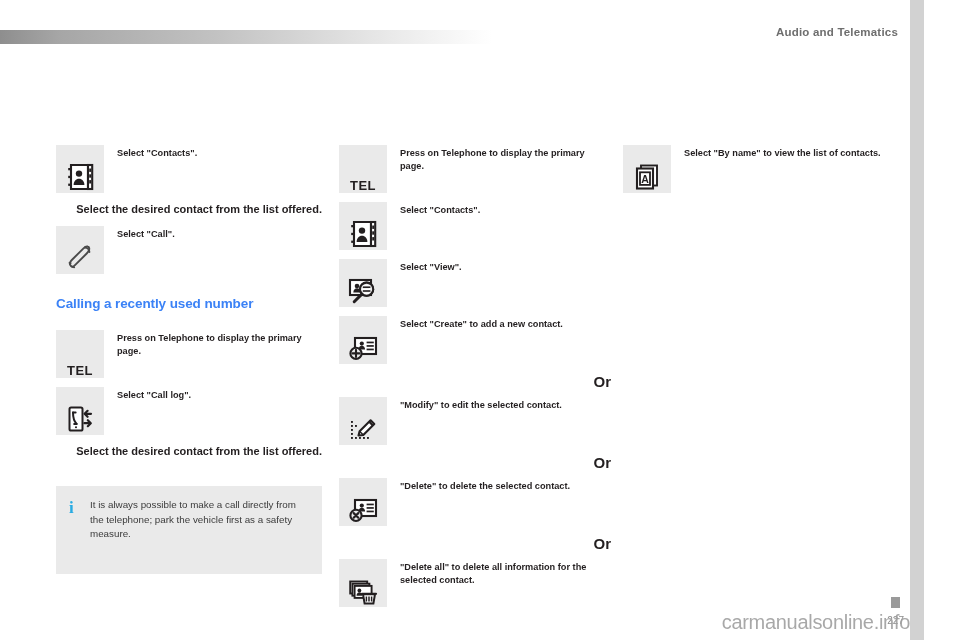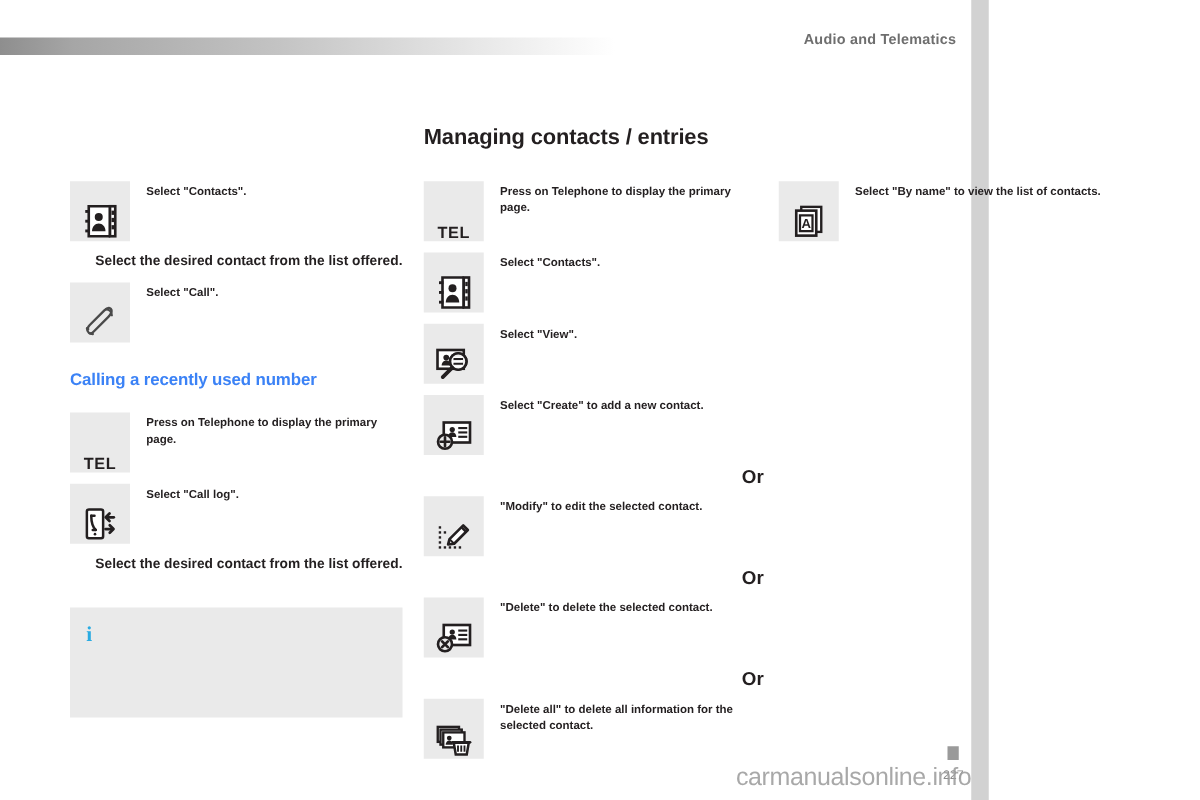--- a/index.html
+++ b/index.html
@@ -4,21 +4,21 @@
 <style>
   * { box-sizing: border-box; margin: 0; padding: 0; }
   html, body {
     width: 960px; height: 640px;
     background: #ffffff;
     font-family: "Liberation Sans", sans-serif;
     overflow: hidden;
   }
   #page {
     position: relative;
-    width: 791px; height: 640px;
+    width: 924px; height: 640px;
     background: #ffffff;
     border-radius: 22px;
   }
 
   
   #top-gradient-bar {
     position: absolute;
     left: 0; top: 30px;
     width: 492px; height: 14px;
     background: linear-gradient(to right, #8e8e8e 0%, #a6a6a6 12%, #c3c3c3 45%, #e8e8e8 78%, #ffffff 100%);
@@ -158,21 +158,20 @@
 </style>
 </head>
 <body>
 
 <div id="page">
 
   <div id="top-gradient-bar"></div>
   <div id="right-edge-strip"></div>
   <div id="header-title">Audio and Telematics</div>
 
-  <div id="main-title">Managing contacts / entries</div>
 
   <div class="column" id="col-left">
 
     <div class="step">
       <div class="icon-box">
         <svg width="32" height="32" viewBox="0 0 32 32">
           <path d="M7 4 h16 a1 1 0 0 1 1 1 v22 a1 1 0 0 1 -1 1 h-16 z" fill="#fff" stroke="#231f20" stroke-width="2.1"></path>
           <rect x="24" y="4" width="4.2" height="24" fill="#fff" stroke="#231f20" stroke-width="2.1"></rect>
           <rect x="25.2" y="7.5" width="2" height="3.4" fill="#231f20"></rect>
           <rect x="25.2" y="13.3" width="2" height="3.4" fill="#231f20"></rect>
@@ -224,20 +223,21 @@
         </svg>
       </div>
       <div class="step-text">Select "Call log".</div>
     </div>
 
     <div class="plain-line">Select the desired contact from the list offered.</div>
   </div>
 
   <div id="info-box">
     <div id="info-icon">i</div>
+    <div id="info-text">It is always possible to make a call directly from the telephone; park the vehicle first as a safety measure.</div>
   </div>
 
   <div class="column" id="col-mid">
 
     <div class="step">
       <div class="icon-box">
         <span style="font-size:13px;font-weight:bold;color:#231f20;letter-spacing:.5px;">TEL</span>
       </div>
       <div class="step-text">Press on Telephone to display the primary page.</div>
     </div>

